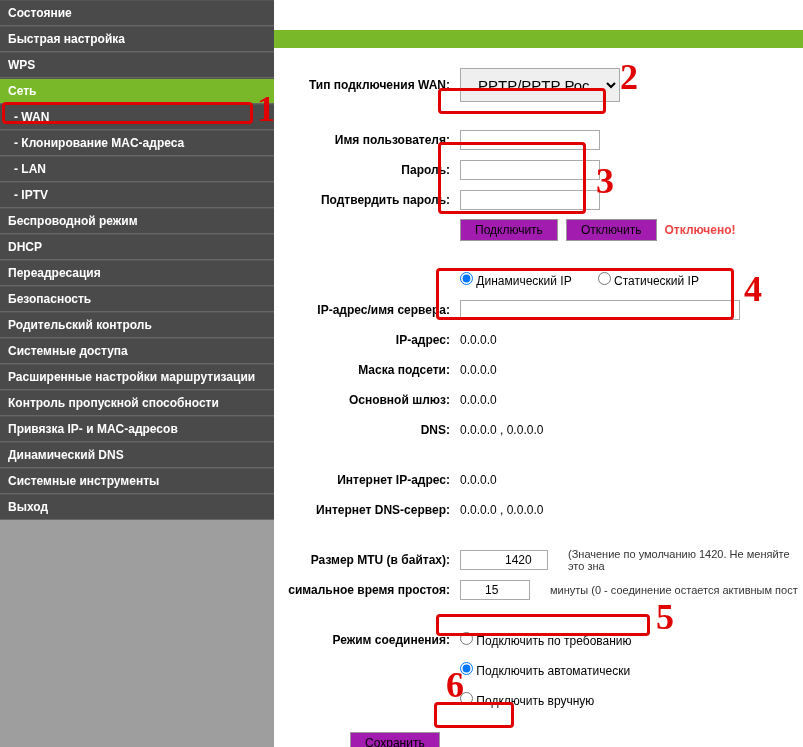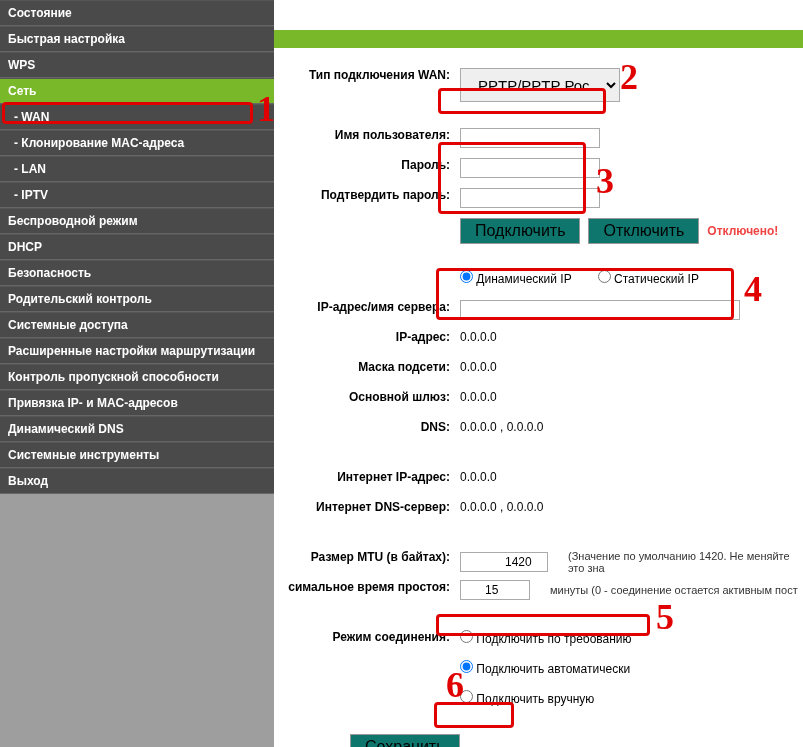--- a/index.html
+++ b/index.html
@@ -7,26 +7,26 @@
 .container { display: flex; height: 100%; }
 .sidebar { width: 274px; background: #7f1d1d; flex-shrink: 0; }
 .sidebar-item { color: #fff; padding: 5px 8px; border-bottom: 1px solid #666; border-top: 1px solid #555; font-weight: bold; font-size: 12px; cursor: pointer; background: #4a4a4a; }
 .sidebar-item.sub { padding-left: 14px; font-weight: bold; }
 .sidebar-item.active { background: #78b829; color: #fff; }
 .sidebar-item.selected { background: #4a4a4a; }
 .sidebar-empty { background: #9e9e9e; height: 400px; }
 .main { flex: 1; background: #fff; position: relative; }
 .green-bar { height: 18px; background: #78b829; margin-top: 30px; }
 .form-area { padding: 20px 0 0 0; }
-.form-row { display: flex; align-items: flex-start; margin-bottom: 6px; min-height: 24px; }
+.form-row { display: flex; align-items: center; margin-bottom: 6px; min-height: 24px; }
 .form-label { width: 186px; text-align: right; padding-right: 10px; font-size: 12px; color: #000; font-weight: bold; }
 .form-value { flex: 1; font-size: 12px; display: flex; align-items: center; gap: 8px; }
 .form-value input[type="text"], .form-value input[type="password"] { border: 1px solid #aaa; padding: 2px 4px; font-size: 12px; height: 20px; }
 .form-value select { border: 1px solid #aaa; padding: 2px 13px; font-size: 15px; height: 34px; }
-.btn { padding: 3px 14px; font-size: 16px; border: 1px solid #999; background: #0f766e; cursor: pointer; }
+.btn { padding: 3px 14px; font-size: 12px; border: 1px solid #999; background: #a21caf; cursor: pointer; }
 .status-text { color: #ef4444; font-weight: bold; }
 .section-gap { height: 20px; }
 .hint { font-size: 11px; color: #333; margin-left: 12px; }
 .annotation { position: absolute; border: 3px solid #e10000; border-radius: 4px; pointer-events: none; z-index: 10; }
 .annotation-num { position: absolute; color: #e10000; font-size: 36px; font-weight: bold; font-family: "Comic Sans MS", cursive; z-index: 11; pointer-events: none; }
 .radio-row label { margin-right: 18px; font-size: 12px; }
 .save-btn-row { text-align: left; padding-left: 76px; margin-top: 20px; }
 </style>
 </head>
 <body>
@@ -36,20 +36,21 @@
     <div class="sidebar-item">Состояние</div>
     <div class="sidebar-item">Быстрая настройка</div>
     <div class="sidebar-item">WPS</div>
     <div class="sidebar-item active">Сеть</div>
     <div class="sidebar-item sub selected">- WAN</div>
     <div class="sidebar-item sub">- Клонирование MAC-адреса</div>
     <div class="sidebar-item sub">- LAN</div>
     <div class="sidebar-item sub">- IPTV</div>
     <div class="sidebar-item">Беспроводной режим</div>
     <div class="sidebar-item">DHCP</div>
+    <div class="sidebar-item">Переадресация</div>
     <div class="sidebar-item">Безопасность</div>
     <div class="sidebar-item">Родительский контроль</div>
     <div class="sidebar-item">Системные доступа</div>
     <div class="sidebar-item">Расширенные настройки маршрутизации</div>
     <div class="sidebar-item">Контроль пропускной способности</div>
     <div class="sidebar-item">Привязка IP- и MAC-адресов</div>
     <div class="sidebar-item">Динамический DNS</div>
     <div class="sidebar-item">Системные инструменты</div>
     <div class="sidebar-item">Выход</div>
     <div class="sidebar-empty"></div>

